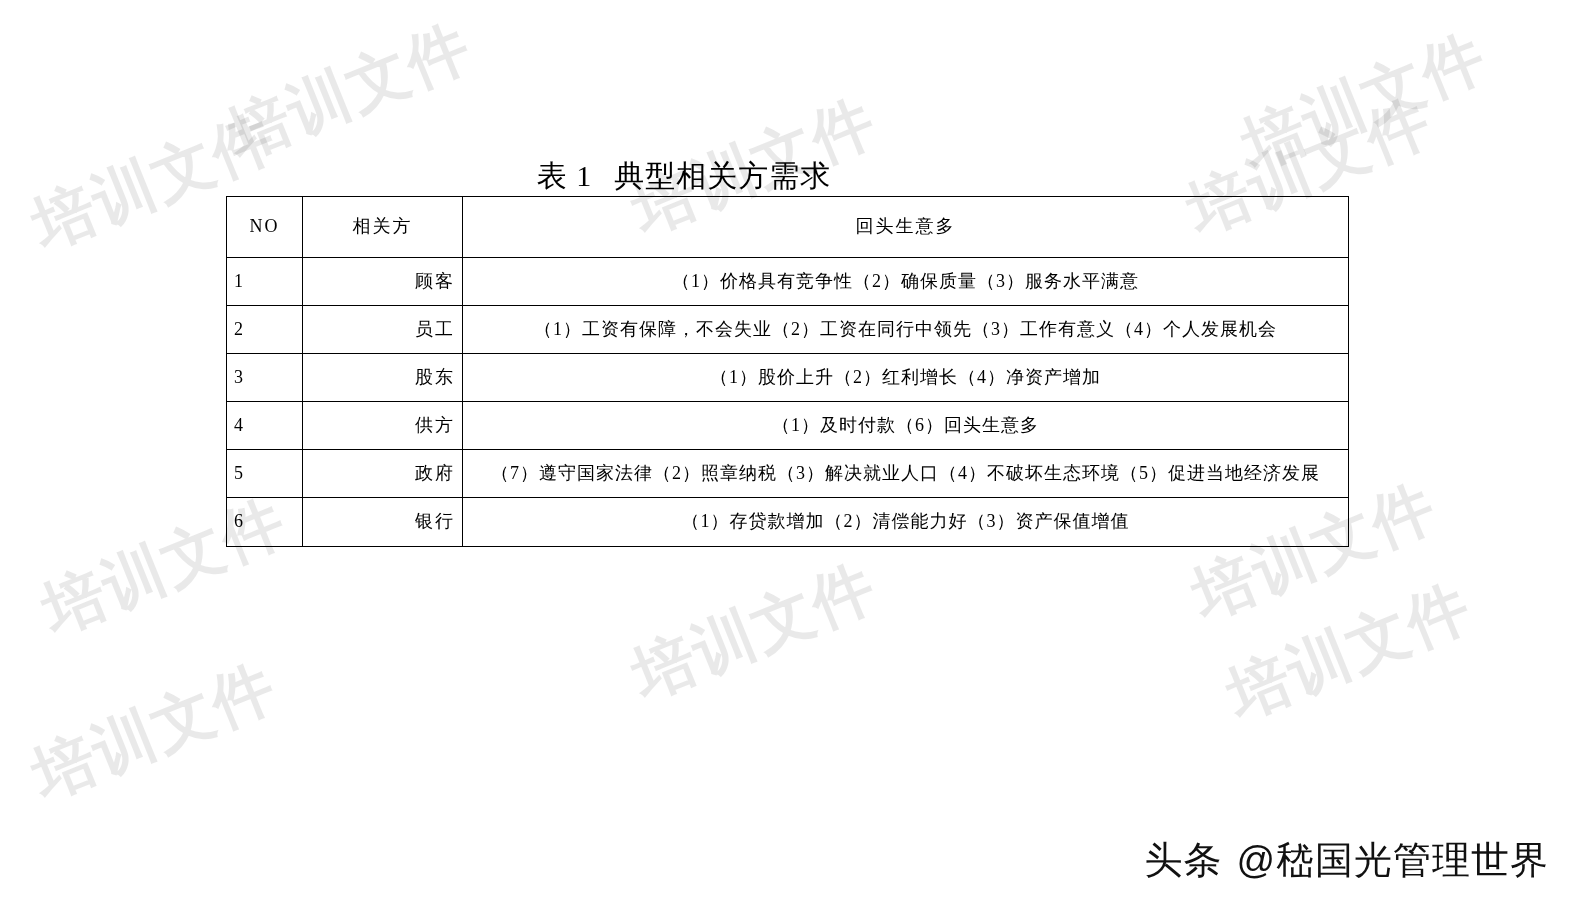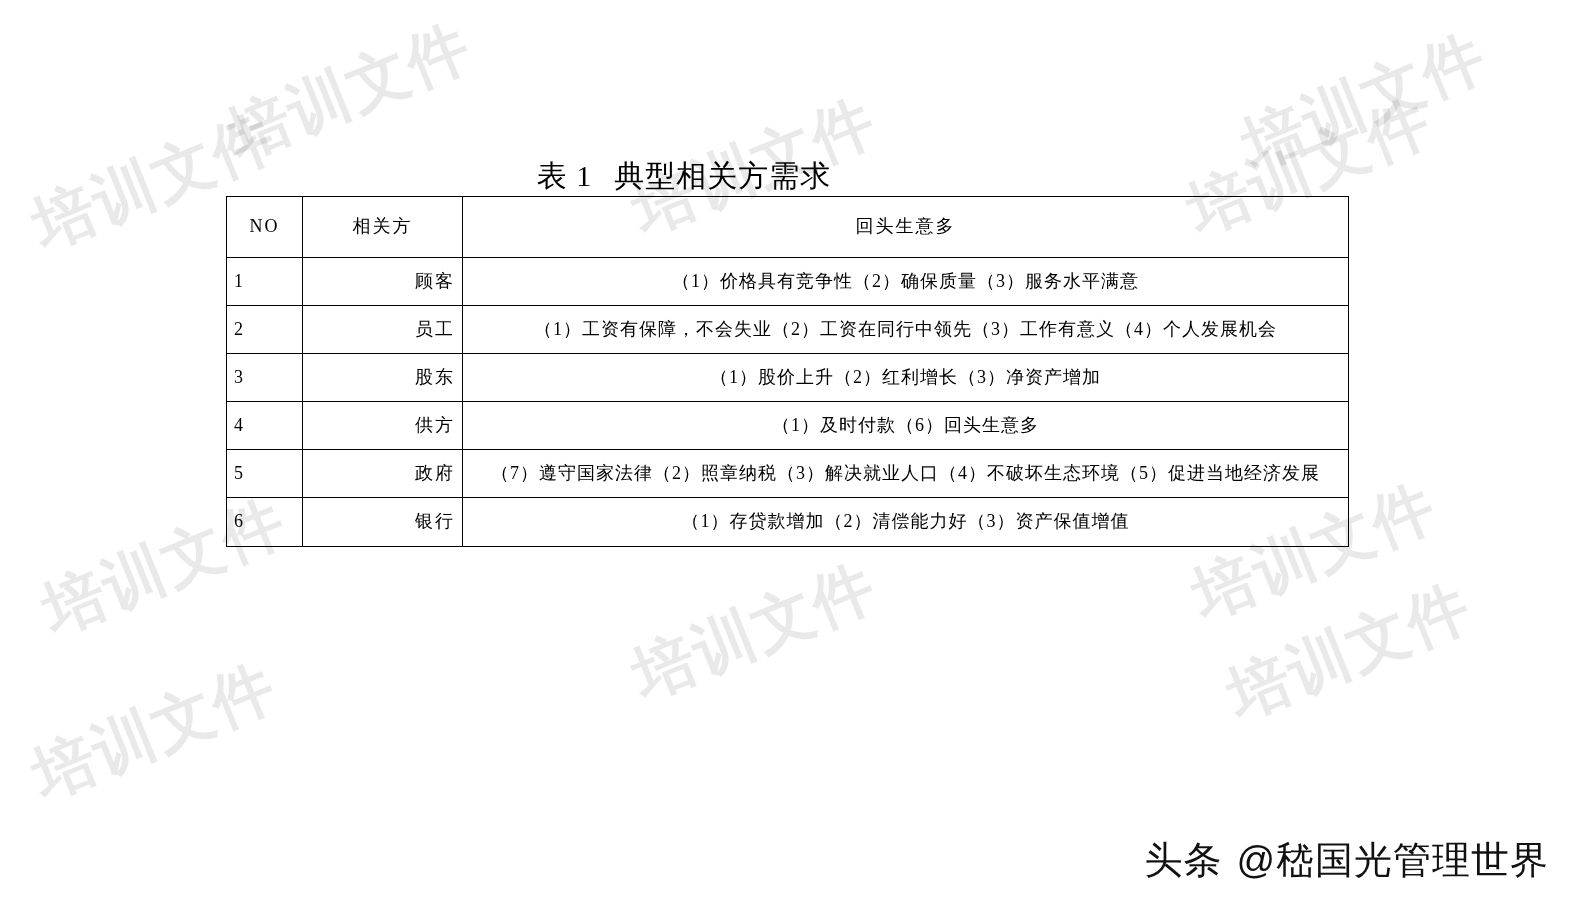--- a/index.html
+++ b/index.html
@@ -165,21 +165,21 @@
         <td class="cell-req">（1）价格具有竞争性（2）确保质量（3）服务水平满意</td>
       </tr>
       <tr>
         <td class="cell-no">2</td>
         <td class="cell-party">员工</td>
         <td class="cell-req">（1）工资有保障，不会失业（2）工资在同行中领先（3）工作有意义（4）个人发展机会</td>
       </tr>
       <tr>
         <td class="cell-no">3</td>
         <td class="cell-party">股东</td>
-        <td class="cell-req">（1）股价上升（2）红利增长（3）净资产增加</td>
+        <td class="cell-req">（1）股价上升（2）红利增长（4）净资产增加</td>
       </tr>
       <tr>
         <td class="cell-no">4</td>
         <td class="cell-party">供方</td>
         <td class="cell-req">（1）及时付款（6）回头生意多</td>
       </tr>
       <tr>
         <td class="cell-no">5</td>
         <td class="cell-party">政府</td>
         <td class="cell-req">（7）遵守国家法律（2）照章纳税（3）解决就业人口（4）不破坏生态环境（5）促进当地经济发展</td>

